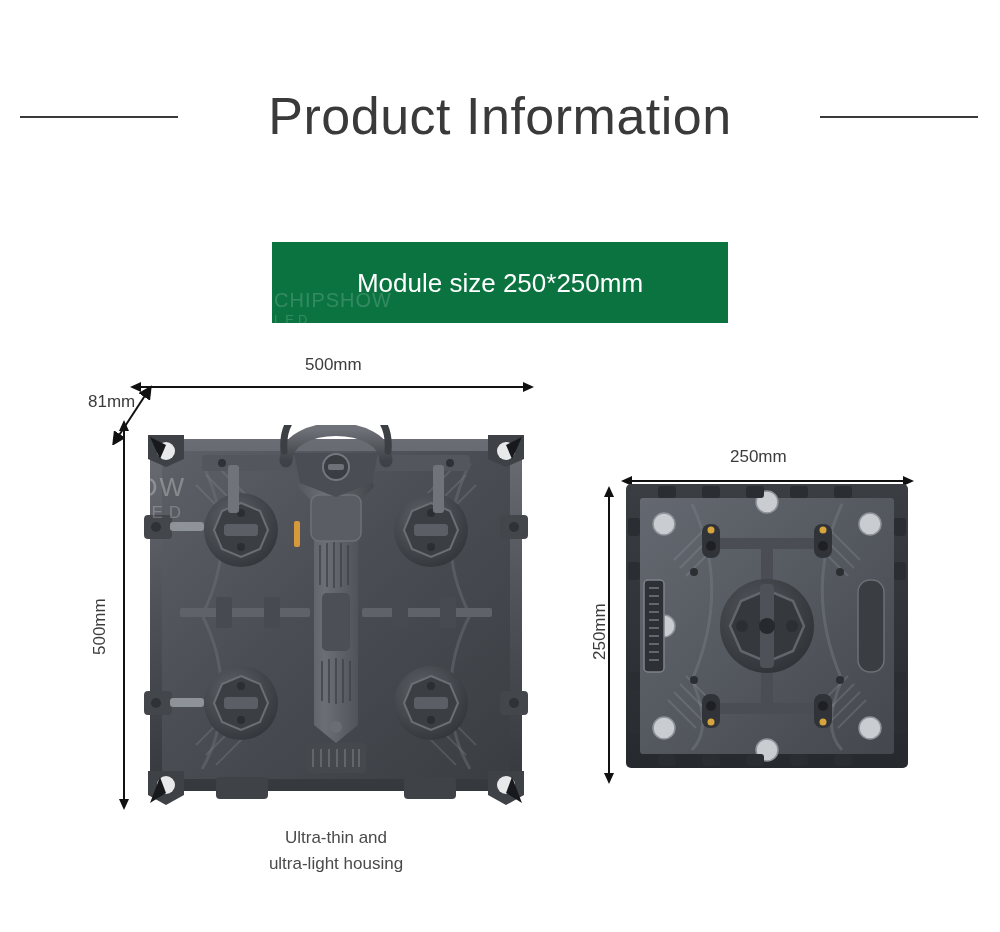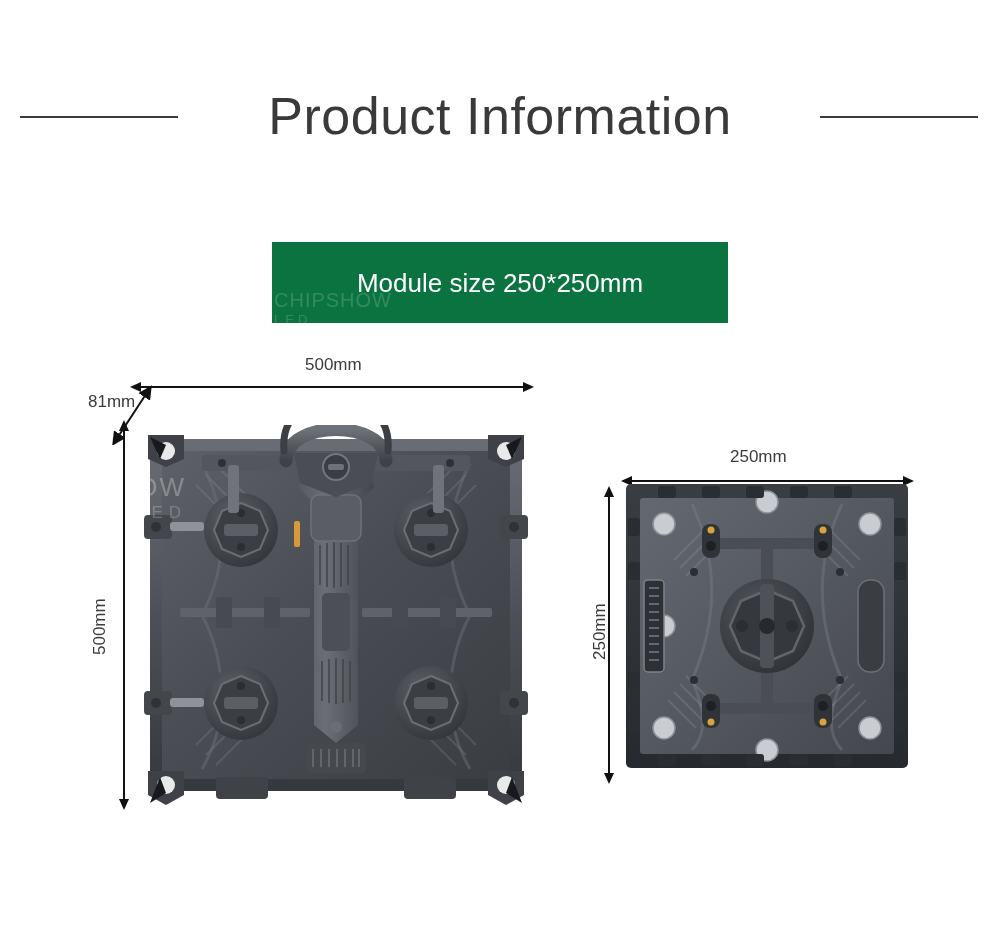--- a/index.html
+++ b/index.html
@@ -364,20 +364,22 @@
       <path d="M252 26 C 254 2, 244 -10, 232 -14"></path>
     </g>
   </svg>
 
   <div id="cabinet-watermark" style="left:136px;">
     <span>OW</span>
     <span class="wm-sub">LED</span>
   </div>
 
   <div id="cabinet-caption">
+    <div class="caption-sub">Ultra-thin and</div>
+    <div class="caption-sub">ultra-light housing</div>
   </div>
 
   <div class="dim-label" style="left:730px; top:117px;">250mm</div>
   <div class="arrow-h" style="left:632px; top:150px; width:271px;"></div>
   <div class="arrowhead ah-left" style="left:621px; top:146px;"></div>
   <div class="arrowhead ah-right" style="left:903px; top:146px;"></div>
 
   <div class="dim-label vertical" style="left:590px; top:330px;">250mm</div>
   <div class="arrow-v" style="left:608px; top:167px; height:276px;"></div>
   <div class="arrowhead ah-up" style="left:604px; top:156px;"></div>

